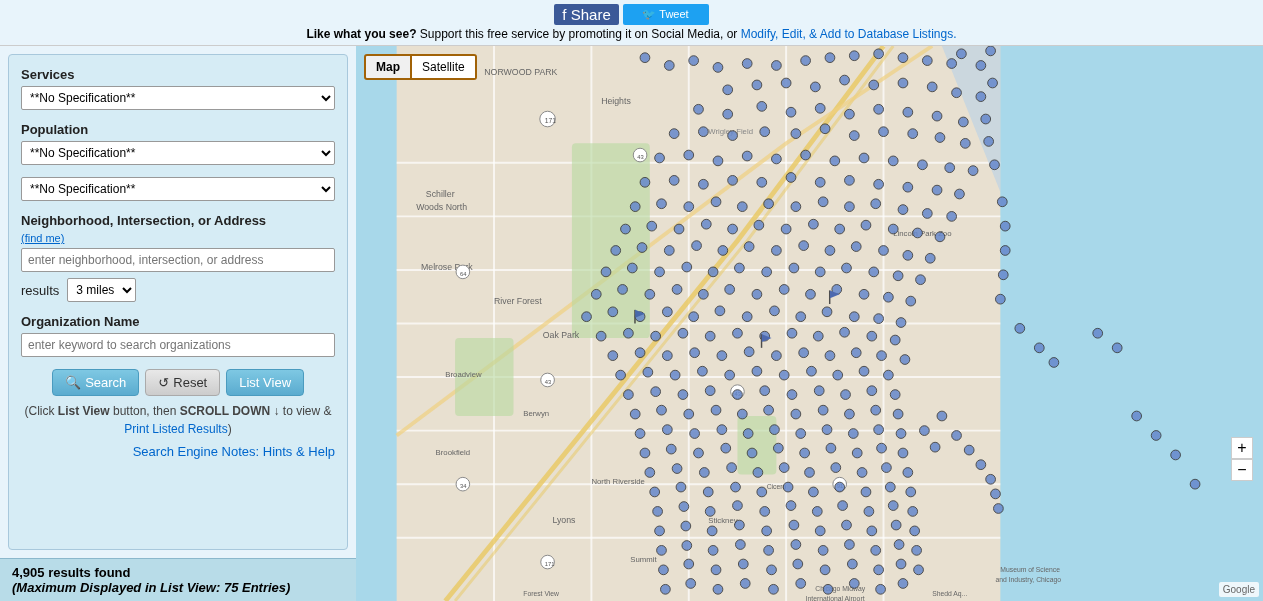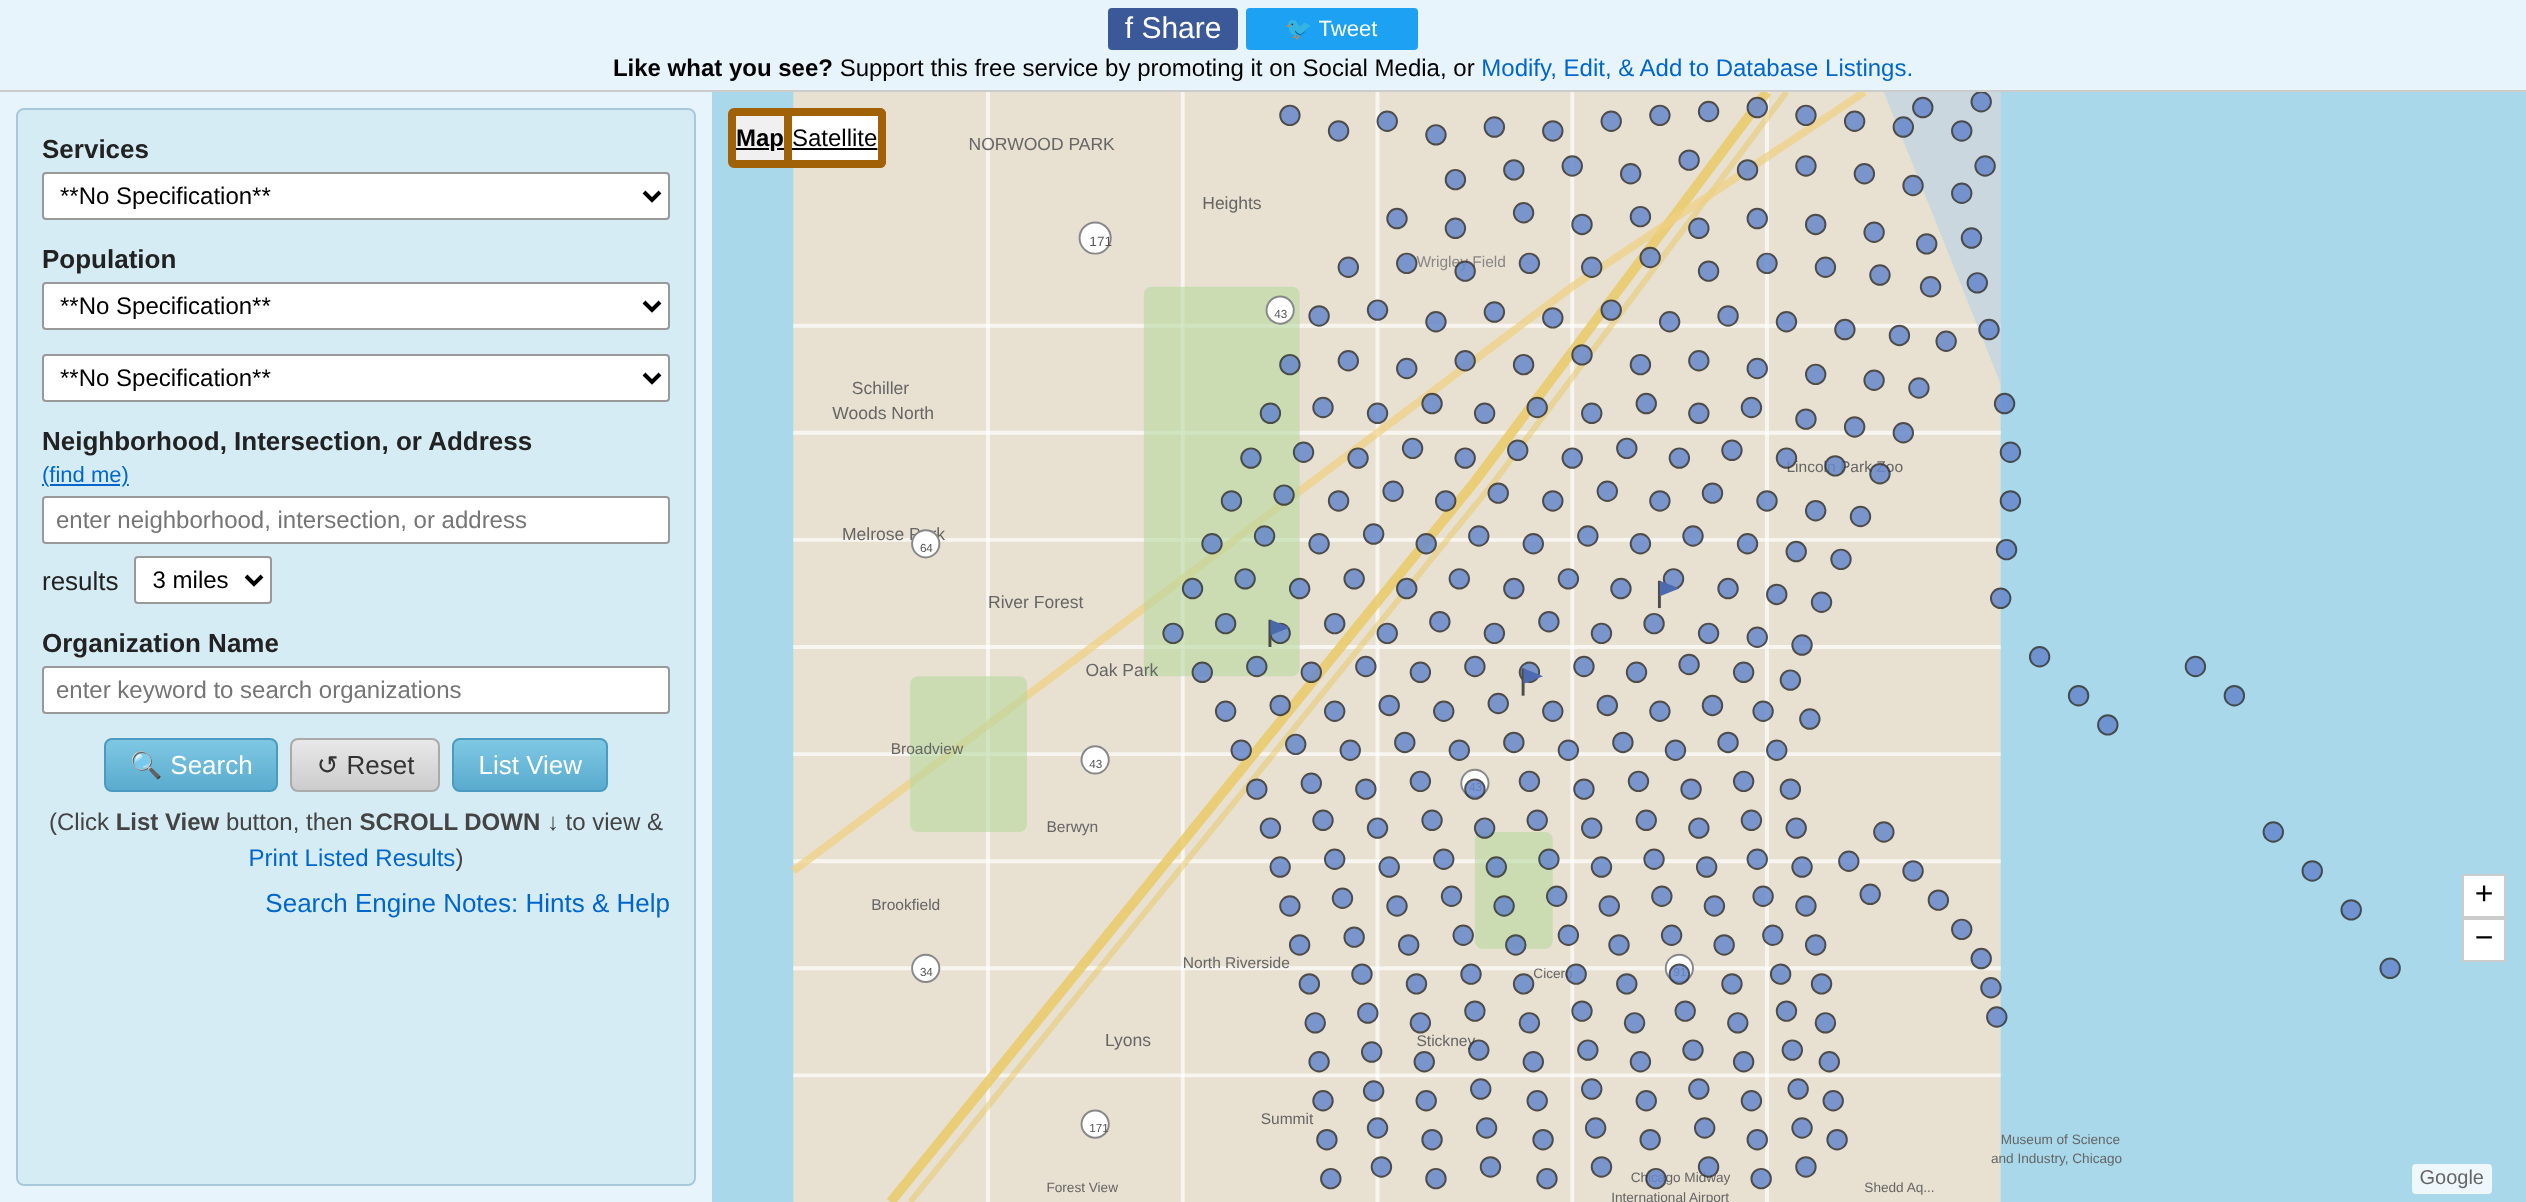--- a/index.html
+++ b/index.html
@@ -138,26 +138,25 @@
     .map-controls {
       position: absolute;
       top: 8px;
       left: 8px;
       z-index: 10;
       display: flex;
       gap: 0;
     }
     .map-btn {
       background: white;
-      border: 4px solid #a16207;
-      padding: 4px 0;
+      border: 2px solid #a16207;
+      padding: 4px 10px;
       font-size: 12px;
       cursor: pointer;
       font-weight: 500;
-      text-decoration: underline;
     }
     .map-btn.active { font-weight: bold; background: #f0f0f0; }
     .map-btn:first-child { border-radius: 3px 0 0 3px; }
     .map-btn:last-child { border-radius: 0 3px 3px 0; border-left: none; }
 
     .map-svg { width: 100%; height: 100%; }
 
     
     .zoom-controls {
       position: absolute;
@@ -176,21 +175,21 @@
       cursor: pointer;
       display: flex;
       align-items: center;
       justify-content: center;
       line-height: 1;
     }
 
     .google-logo {
       position: absolute;
       bottom: 4px;
-      right: 17px;
+      right: 4px;
       background: rgba(255,255,255,0.8);
       padding: 2px 4px;
       font-size: 10px;
       border-radius: 2px;
       color: #666;
     }
   </style>
 </head>
 <body>
 
@@ -269,20 +268,24 @@
       <div class="hint-text">
         <span>(Click </span><strong>List View</strong><span> button, then </span><strong>SCROLL DOWN ↓</strong><span> to view &amp; </span><a href="#">Print Listed Results</a><span>)</span>
       </div>
 
       <div class="search-notes">
         <a href="#" style="color:#0066cc; text-decoration:none;">Search Engine Notes: Hints &amp; Help</a>
       </div>
 
     </div>
 
+    <div class="results-bar">
+      <div class="result-count">4,905 results found</div>
+      <div class="result-note">(Maximum Displayed in List View: 75 Entries)</div>
+    </div>
   </div>
 
   <div class="map-area">
     
     <div class="map-controls">
       <button class="map-btn active">Map</button>
       <button class="map-btn">Satellite</button>
     </div>
 
     

